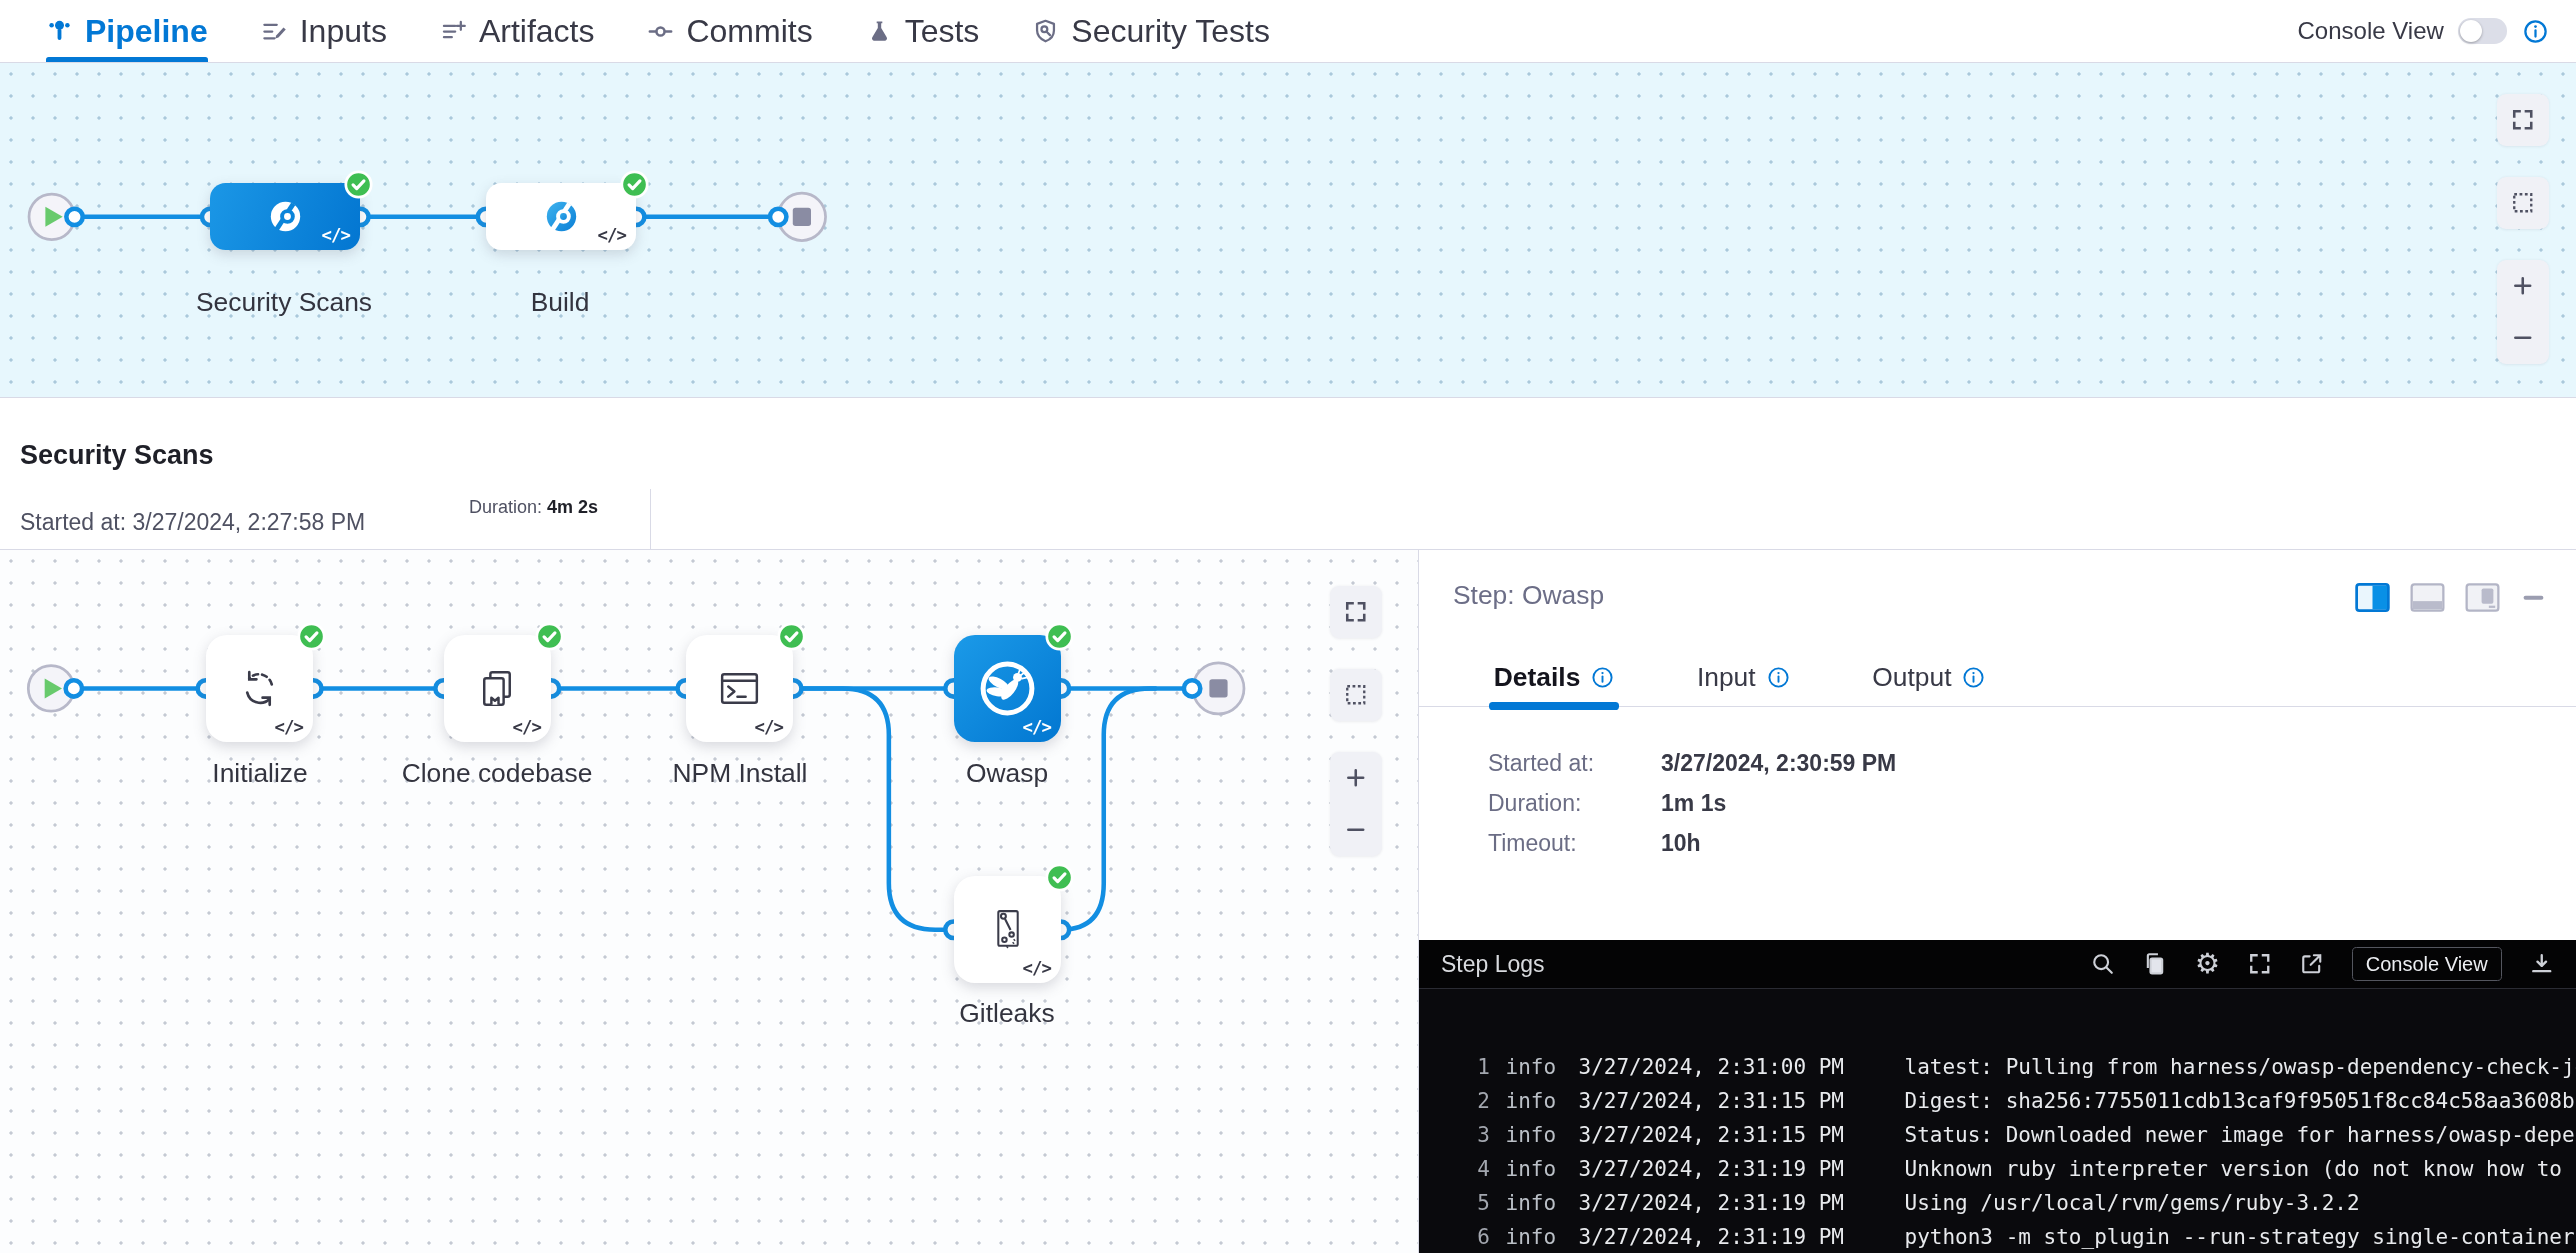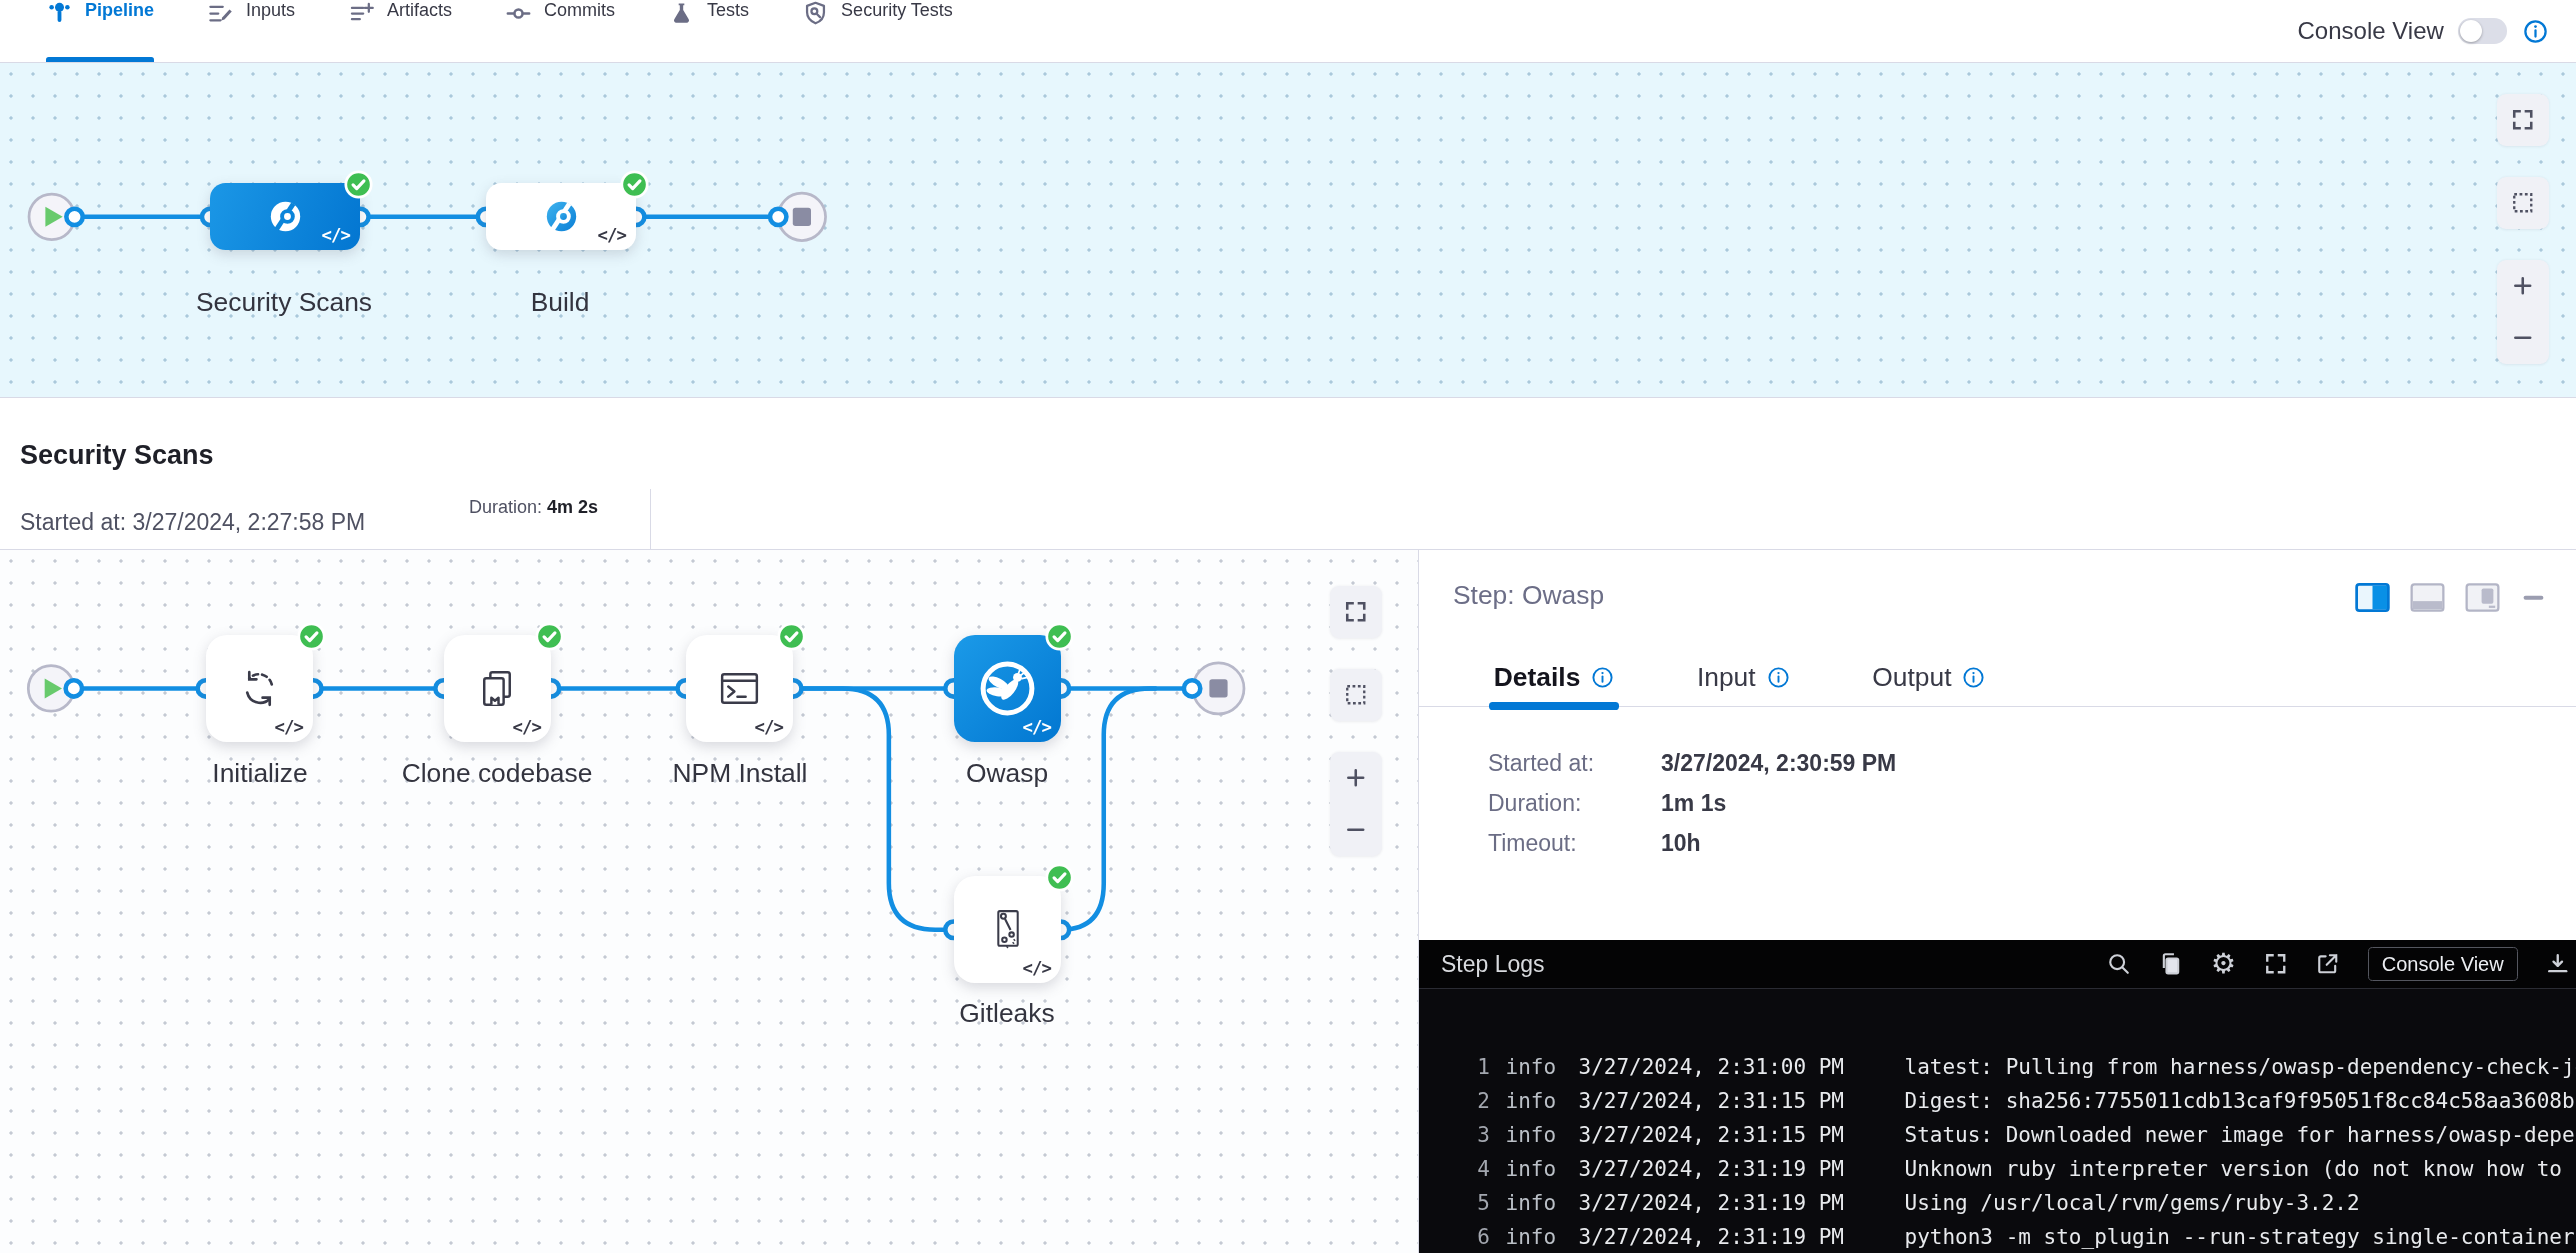--- a/index.html
+++ b/index.html
@@ -10,22 +10,22 @@
   }
   
   .topnav {
     position:absolute; left:0; top:0; width:2576px; height:63px;
     background:#fff; border-bottom:0.9px solid #d9dae6;
     display:flex; align-items:center; justify-content:space-between;
     padding:0 27px 0 46px;
   }
   .nav-tabs { display:flex; align-items:stretch; height:100%; gap:53px; }
   .nav-tab {
-    position:relative; display:flex; align-items:flex-start; gap:12px;
-    font-size:18px; font-weight:500; color:#383946; cursor:pointer;
+    position:relative; display:flex; align-items:center; gap:12px;
+    font-size:32px; font-weight:500; color:#383946; cursor:pointer;
   }
   .nav-tab .nicon { display:flex; align-items:center; }
   .nav-tab.active { color:#0278d5; font-weight:700; }
   .nav-tab.active::after {
     content:""; position:absolute; left:0; right:0; bottom:0; height:4.6px;
     background:#0278d5; border-radius:2.7px 2.7px 0 0;
   }
   .nav-right { display:flex; align-items:center; gap:14.6px; }
   .cv-label { font-size:24px; color:#383946; }
   .toggle {
@@ -104,21 +104,21 @@
   .tab.active::after { content:""; position:absolute; left:-2.7px; right:-2.7px; bottom:-3.6px; height:7.3px; border-radius:3.6px; background:#0278d5; }
   .details { position:absolute; left:44px; top:187px; }
   .detail-row { display:flex; height:40px; align-items:flex-end;margin-left:25px; }
   .detail-row .dl { width:173px; font-size:23px; color:#6b6d85; }
   .detail-row .dv { font-size:23px; font-weight:700; color:#383946; }
   
   .steplogs { position:absolute; left:0; top:390px; width:1157px; height:313px; background:#0a0a0d; }
   .sl-header {
     position:absolute; left:0; top:0; width:100%; height:49px; background:#040405;
     border-bottom:0.9px solid #2a2b33; display:flex; align-items:center;
-    padding:0 6px 0 22px;
+    padding:0 22px 0 22px;
   }
   .sl-title { font-size:23px; color:#d8dade; }
   .sl-icons { margin-left:auto; display:flex; align-items:center; gap:27px; }
   .sl-icons .slicon { display:flex; cursor:pointer; }
   .gear-uni { font-family:"DejaVu Sans", sans-serif; font-size:28px; color:#cdd0d7; line-height:1; }
   .console-btn {
     border:0.9px solid #54565f; border-radius:4.6px; color:#eceef2; font-size:20px;
     padding:4.6px 12.8px; cursor:pointer; background:transparent; white-space:nowrap;
   }
   .sl-body { position:absolute; left:0; top:50px; width:100%; bottom:0; overflow:hidden; padding-top:60px; }

